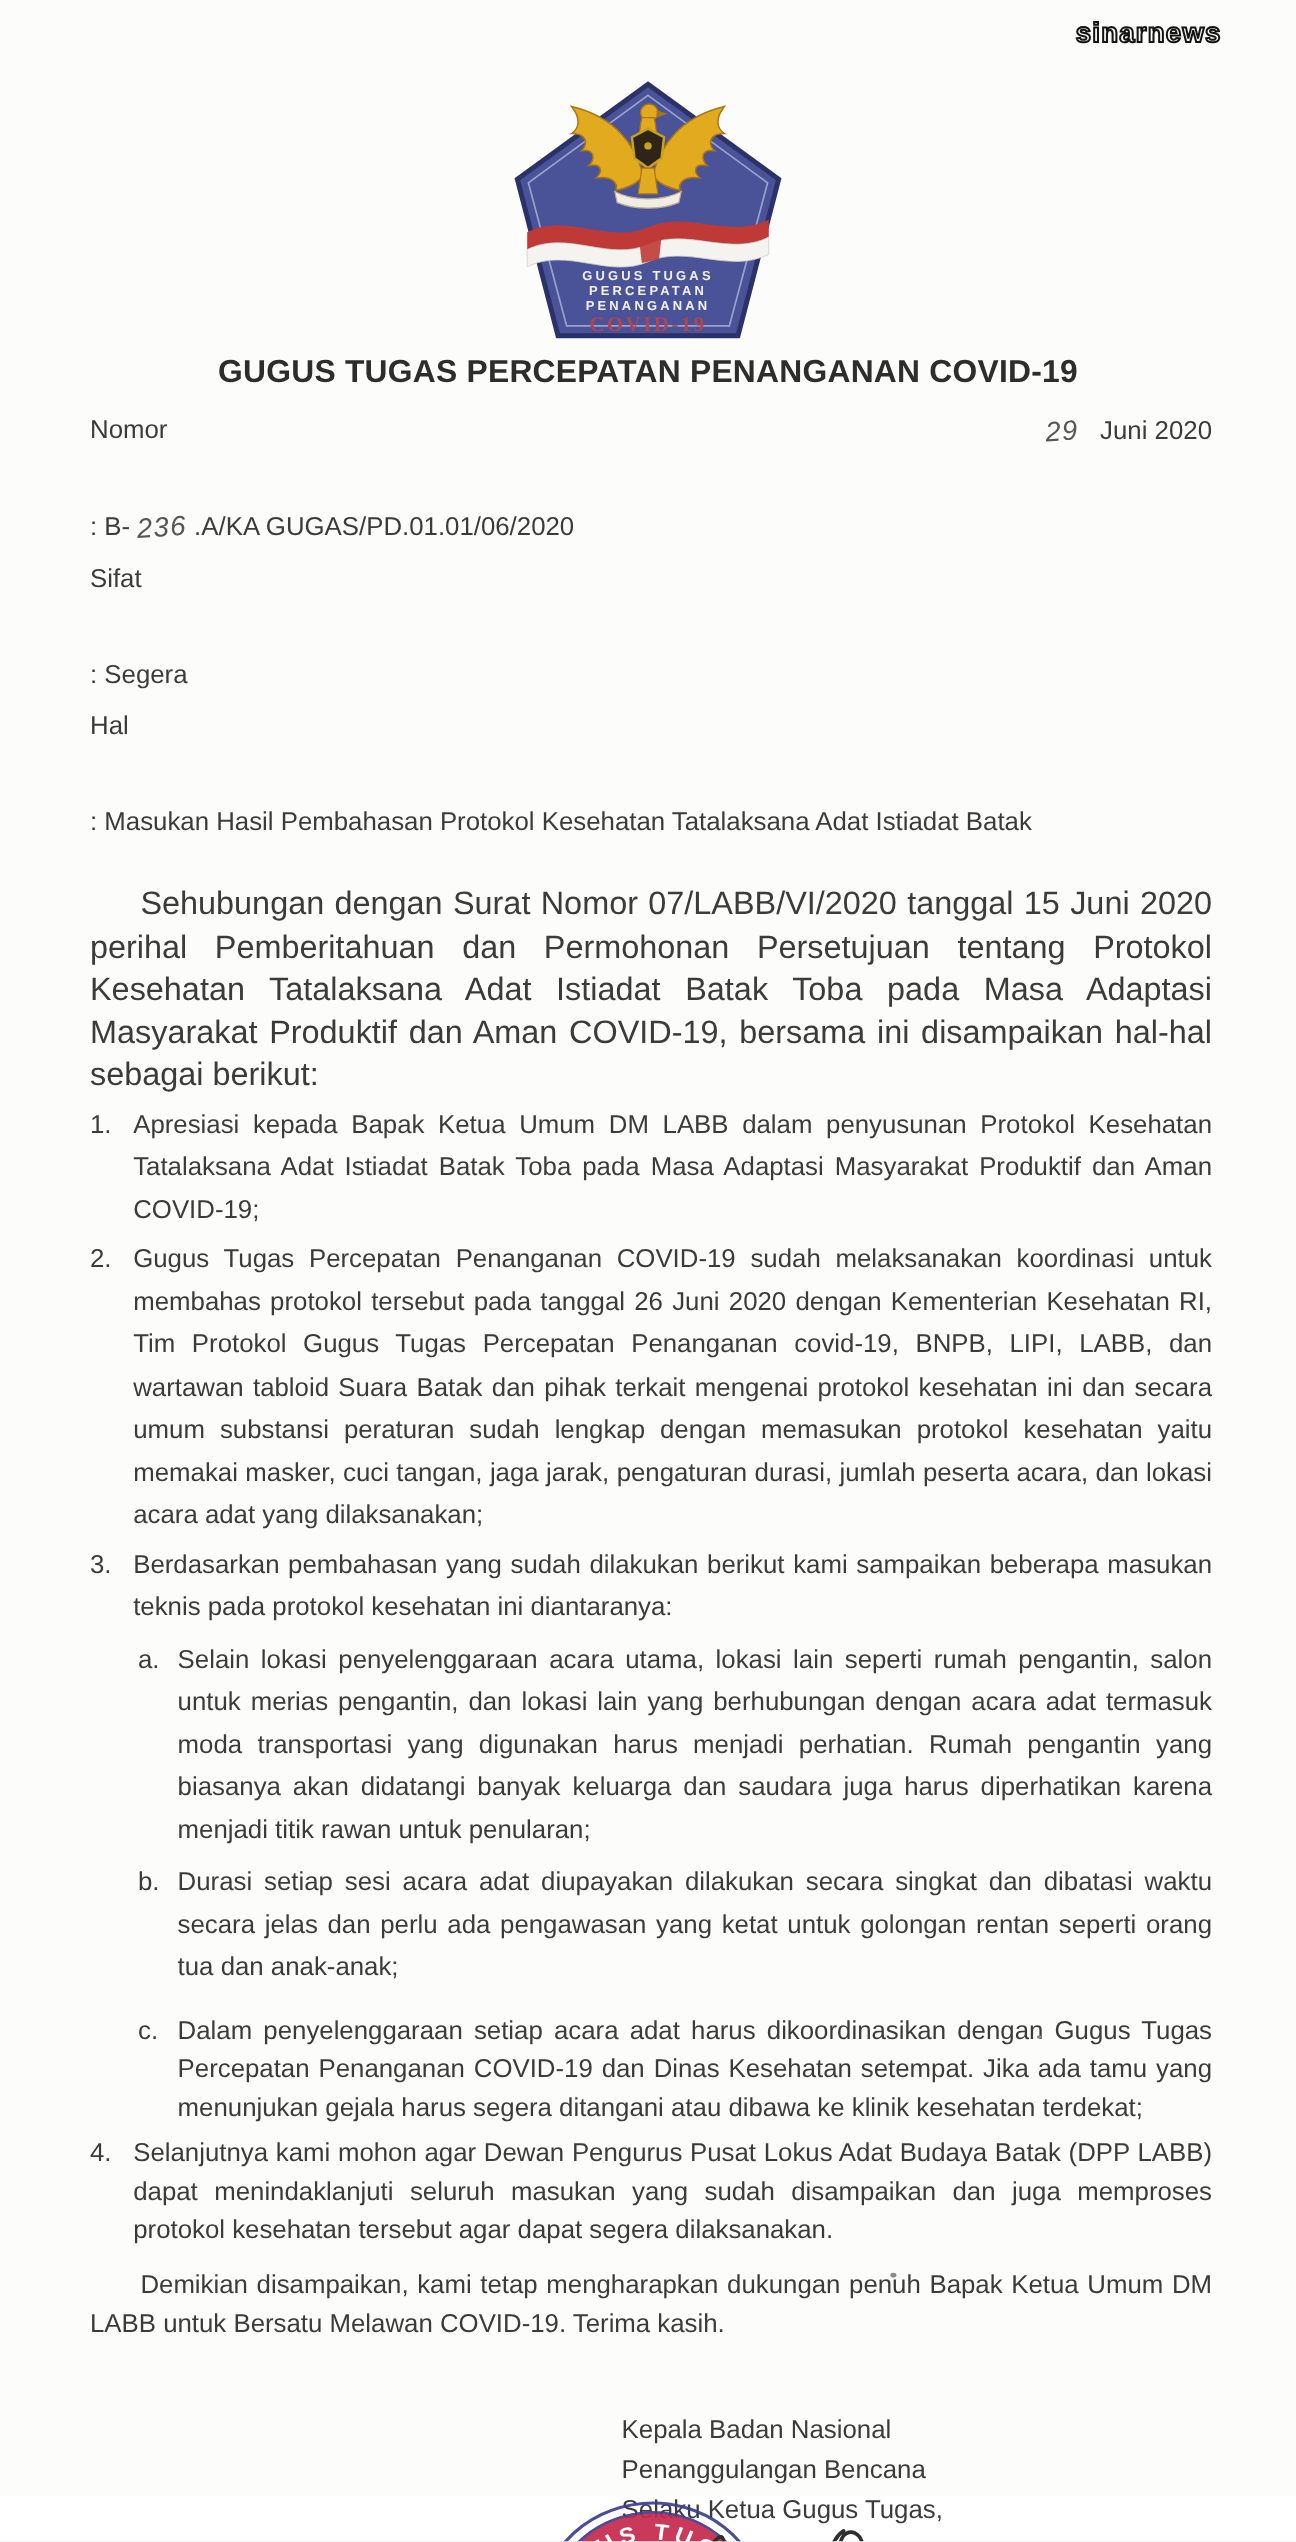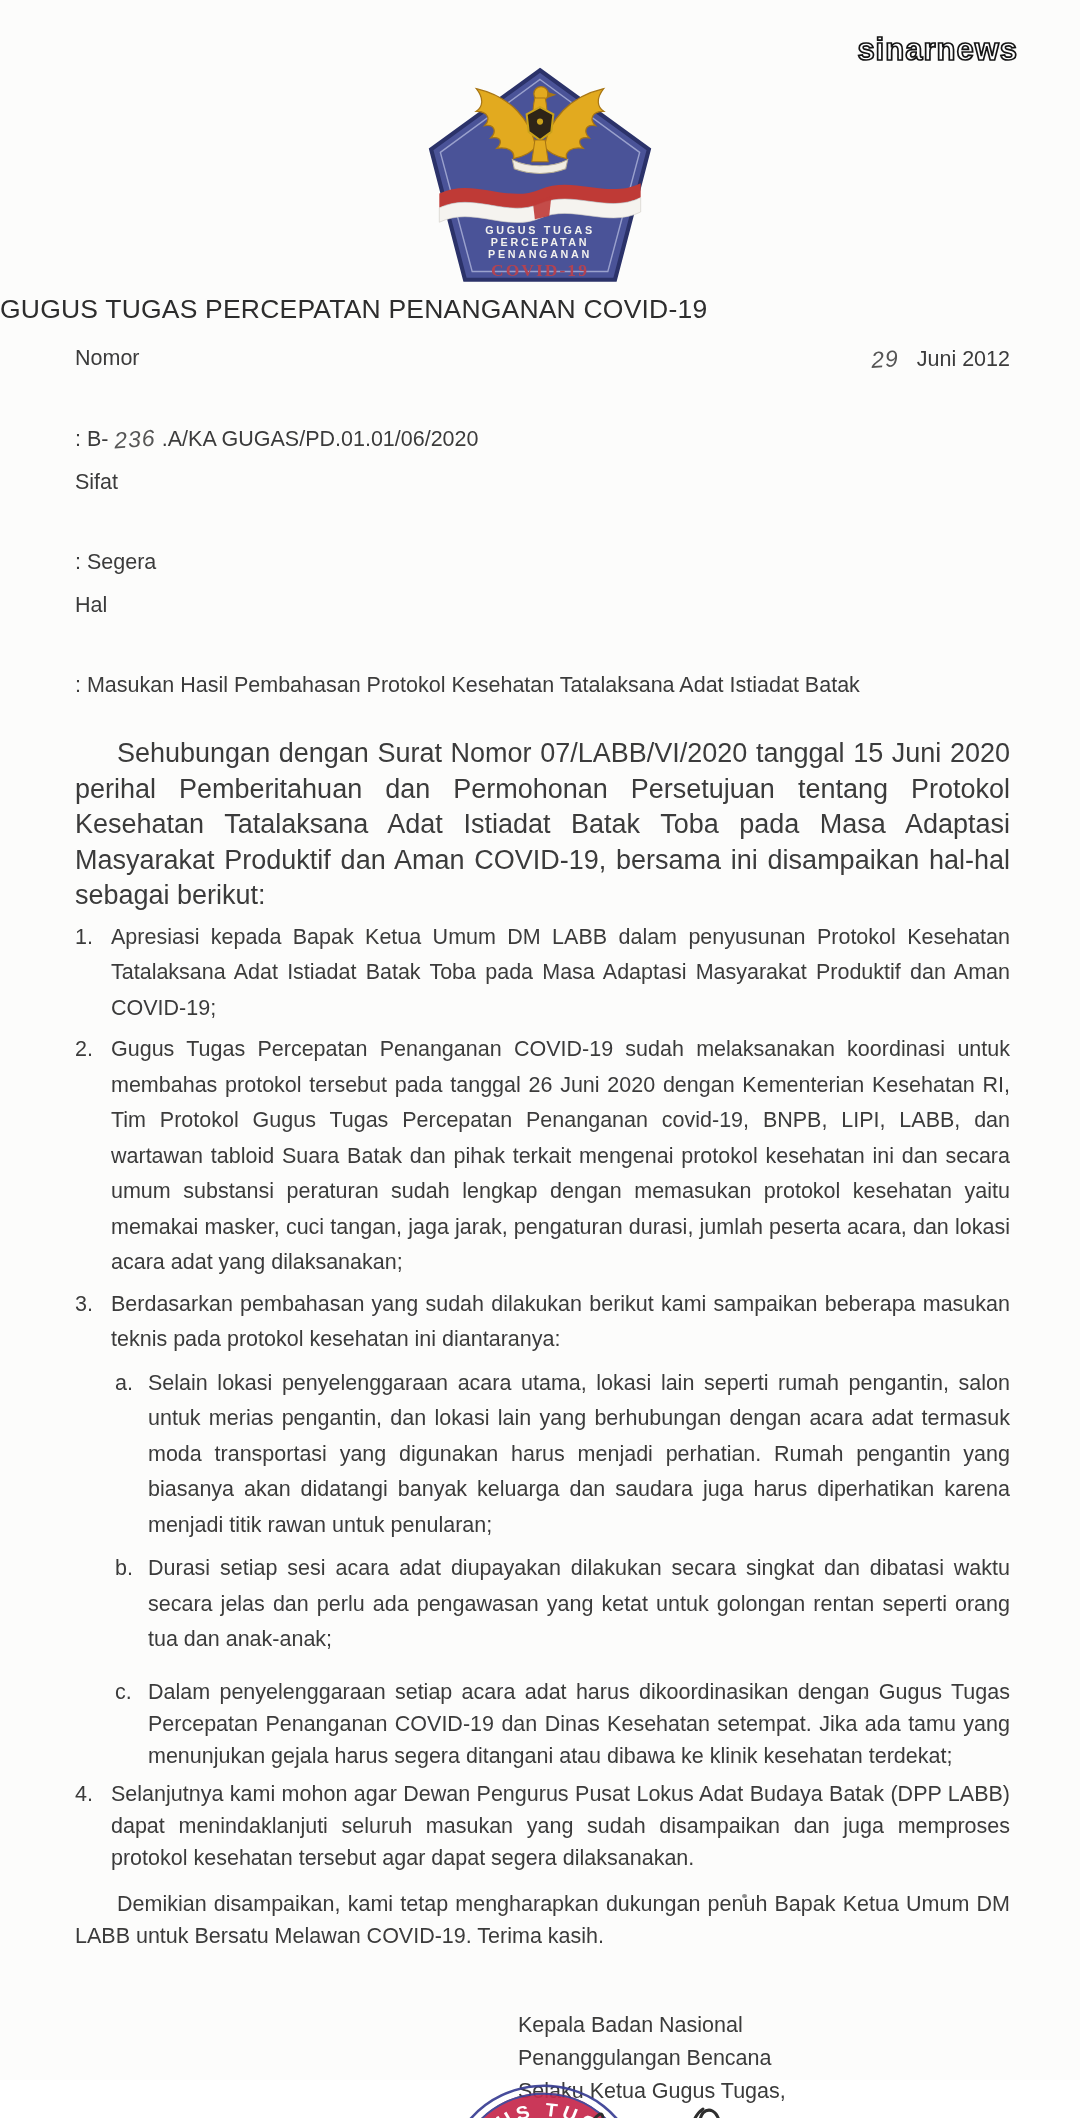--- a/index.html
+++ b/index.html
@@ -3,28 +3,28 @@
 <meta charset="utf-8">
 <style>
   html,body{margin:0;padding:0;background:#e9e9e9;}
   .page{
     position:relative; width:1080px; height:2118px; margin:0 auto;
     background:#fcfcfb; overflow:hidden;
     font-family:"Liberation Sans", sans-serif; color:#3b3b3b;
   }
   .bottom-strip{position:absolute;left:0;bottom:0;width:100%;height:38px;background:#ffffff;}
   .watermark{
-    position:absolute; top:32px; right:62px; z-index:5;
-    font-size:31px; font-weight:800; letter-spacing:1px; color:#ffffff;
+    position:absolute; top:14px; right:62px; z-index:5;
+    font-size:23px; font-weight:800; letter-spacing:1px; color:#ffffff;
     -webkit-text-stroke:1.7px #141414;
     text-shadow:0 0 1px #000;
   }
   .logo-wrap{width:226px; height:218px; margin:66px auto 0;}
   .title{
-    margin:10px 0 0; text-align:left; font-size:26.5px; font-weight:normal;
+    margin:10px 0 0; text-align:center; font-size:26.5px; font-weight:bold;
     color:#2d2d2d; letter-spacing:.2px;
   }
   .meta{margin:18px 70px 0 75px; font-size:21.5px;}
   .meta-row{display:flex; position:relative; line-height:30px; margin-bottom:13px;flex-direction:column;}
   .meta-label{flex:0 0 80px;}
   .meta-value{flex:1;}
   .hal-line2{margin-top:14px; padding-left:13px;}
   .date-block{position:absolute; right:0; top:0; display:inline-flex; gap:18px; align-items:baseline;}
   .hand{
     font-style:italic; color:#565656; letter-spacing:1px;
@@ -99,21 +99,21 @@
   </div>
 
   <h1 class="title">GUGUS TUGAS PERCEPATAN PENANGANAN COVID-19</h1>
 
   <div class="meta">
     <div class="meta-row">
       <span class="meta-label">Nomor</span>
       <span class="meta-value"><span>: B- </span><span class="hand">236</span><span> .A/KA GUGAS/PD.01.01/06/2020</span></span>
       <span class="date-block">
         <span class="hand">29</span>
-        <span>Juni 2012</span>
+        <span>Juni 2020</span>
       </span>
     </div>
     <div class="meta-row">
       <span class="meta-label">Sifat</span>
       <span class="meta-value">: Segera</span>
     </div>
     <div class="meta-row">
       <span class="meta-label">Hal</span>
       <span class="meta-value">
         <div>: Masukan Hasil Pembahasan Protokol Kesehatan Tatalaksana Adat Istiadat Batak</div>

